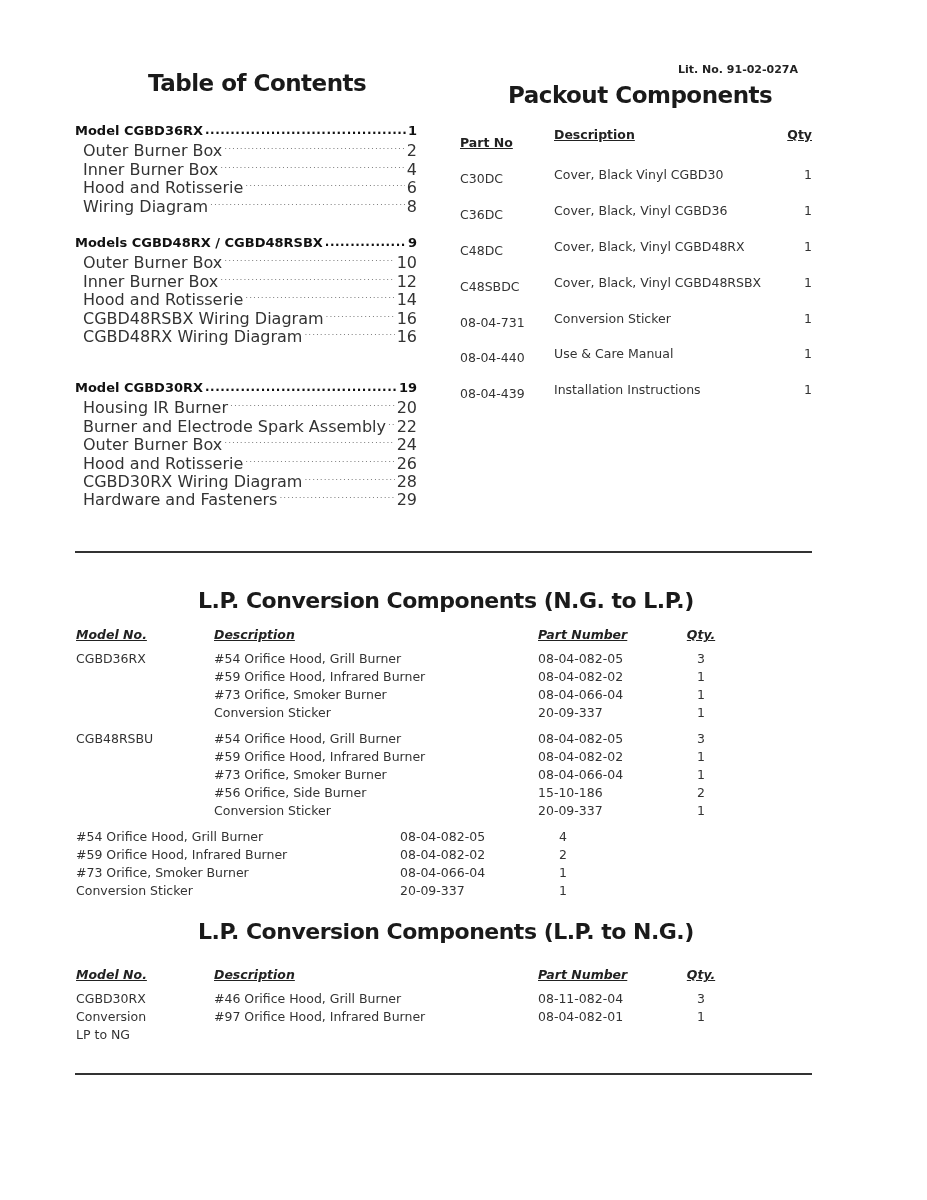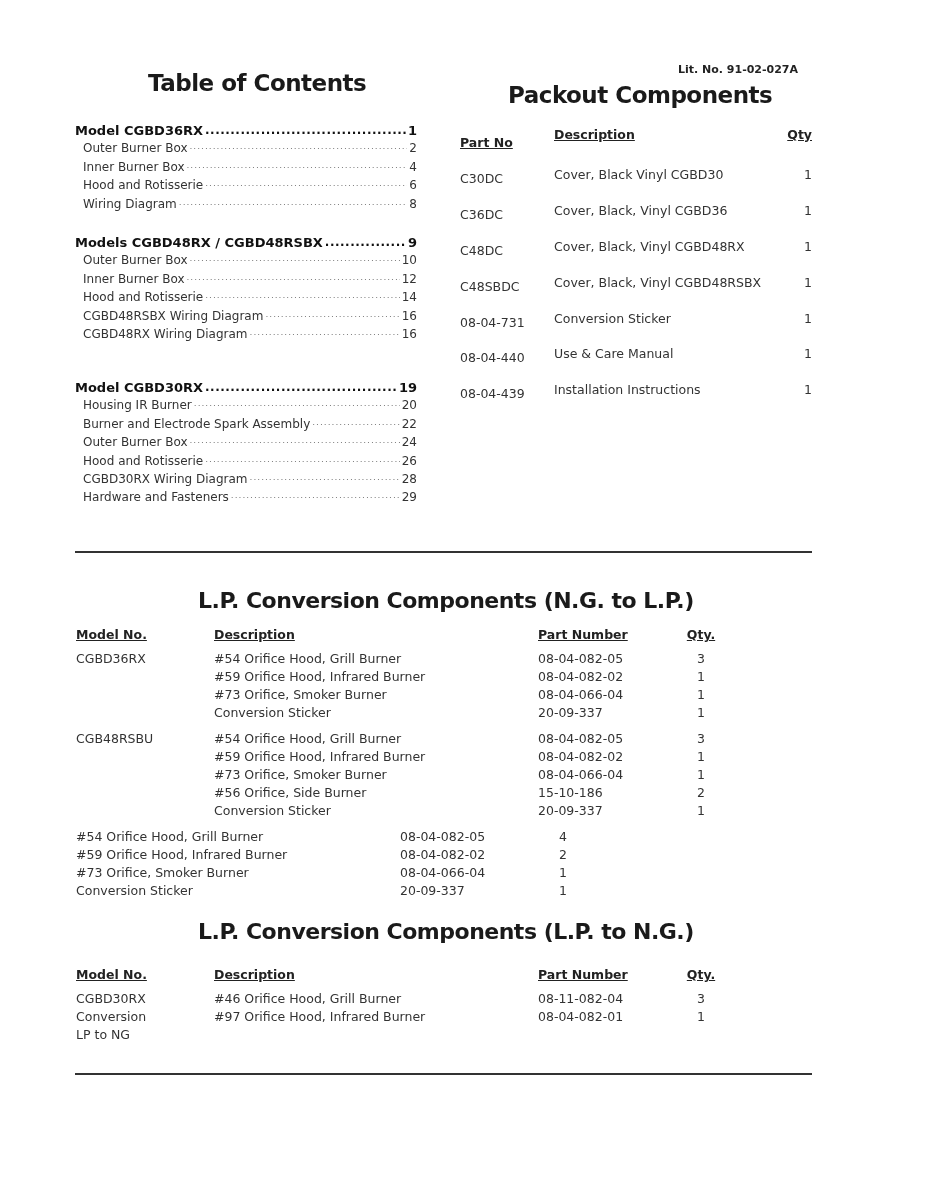--- a/index.html
+++ b/index.html
@@ -12,36 +12,36 @@
 
   
   .toc { left: 75px; width: 342px; font-size: 12.5px; }
   .toc .row { display: flex; align-items: flex-start; height: 18.4px; white-space: nowrap; }
   .toc .row .lbl { flex: 0 0 auto; }
   .toc .row .dots { flex: 1 1 auto; overflow: hidden; margin: 0 2px; color: #777; font-size: 9px; letter-spacing: 1px; }
   .toc .row .dots::before { content: "........................................................................................................................................................................"; }
   .toc .row .pg { flex: 0 0 auto; }
   .toc .head { font-weight: bold; font-size: 13px; color: #111; }
   .toc .head .dots { color: #111; font-size: 12px; letter-spacing: 0.5px; }
-  .toc .sub { padding-left: 8px; color: #333; font-size: 12px; }
+  .toc .sub { padding-left: 8px; color: #333; font-size: 16px; }
 
   
   .pack { left: 460px; top: 127px; width: 352px; font-size: 12.5px; color: #333; }
   .pack .hdr { display: flex; font-weight: bold; color: #222; text-decoration: underline; height: 30px; }
   .pack .r { display: flex; height: 35.8px; align-items: center; }
   .pack .c1 { width: 94px; margin-top: 8px; }
   .pack .c2 { flex: 1; }
   .pack .c3 { width: 28px; text-align: right; }
 
   .rule { left: 75px; width: 737px; height: 2px; background: #333; }
 
   .lp-title { font-size: 22px; left: 198px; }
   .lp { left: 76px; width: 660px; font-size: 12.5px; color: #333; }
   .lp .hdr { display: flex; font-weight: bold; color: #222; height: 24px; }
-  .lp .hdr span { text-decoration: underline; }
+  .lp .hdr span { text-decoration: underline; font-style: italic; }
   .lp .grp { display: flex; margin-bottom: 8px; }
   .lp .m { width: 138px; }
   .lp .items { flex: 1; }
   .lp .it { display: flex; height: 18px; }
   .lp .d { width: 324px; }
   .lp .p { width: 148px; }
   .lp .q { width: 30px; text-align: center; }
   .lp .hdr .d, .lp .hdr .p { }
   .lp .model-lines div { height: 18px; }
 </style>

